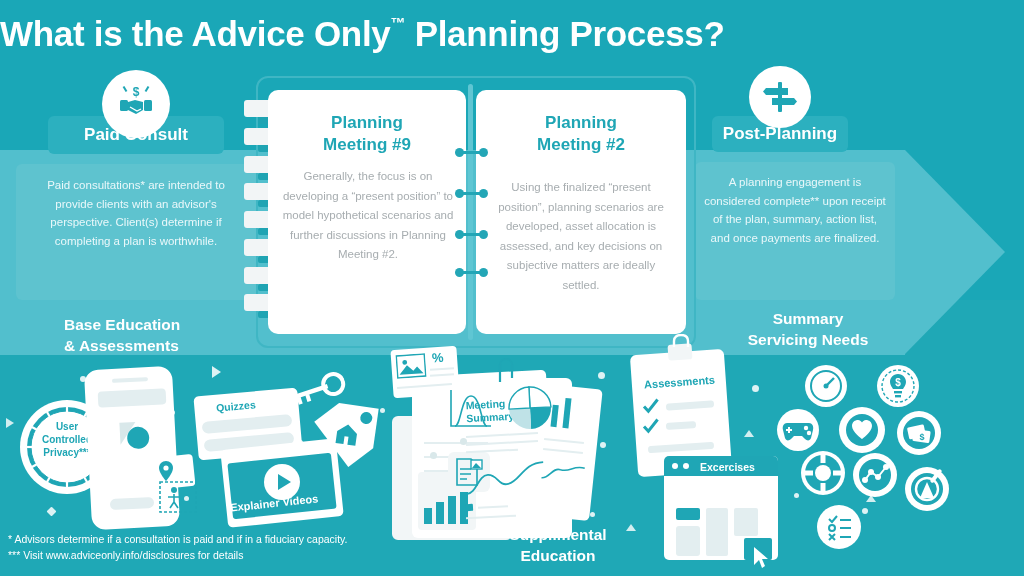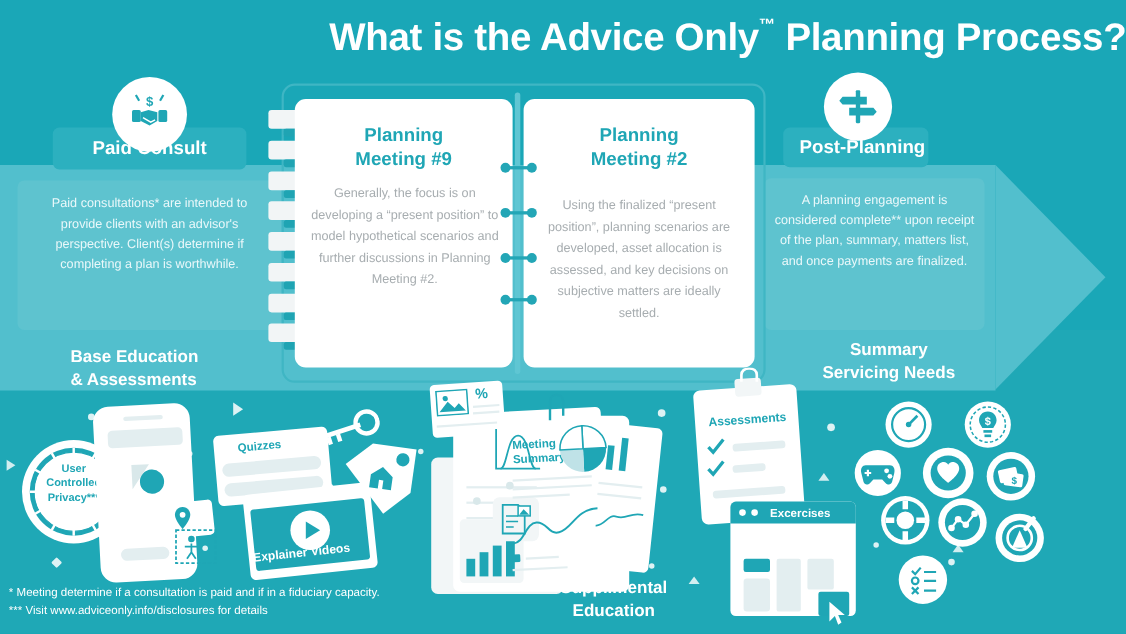--- a/index.html
+++ b/index.html
@@ -12,35 +12,35 @@
   #stage{position:absolute;left:0;top:0;width:1024px;height:576px;overflow:hidden;}
 
   
   .band-lower{position:absolute;left:0;top:300px;width:1024px;height:276px;background:#1fa8b6;}
   .arrow-rect{position:absolute;left:0;top:150px;width:905px;height:205px;background:#52bfcd;}
   .arrow-head{position:absolute;left:905px;top:150px;width:0;height:0;
     border-top:102.5px solid transparent;border-bottom:102.5px solid transparent;
     border-left:100px solid #52bfcd;}
 
   
-  .title{position:absolute;left:0;top:14px;width:1024px;text-align:right;
+  .title{position:absolute;left:0;top:14px;width:1024px;text-align:left;
     color:#ffffff;font-size:35px;font-weight:bold;letter-spacing:-0.3px;}
   .title .tm{font-size:15px;vertical-align:18px;font-weight:bold;}
 
   
   .side-card{position:absolute;background:#5ec3cf;border-radius:6px;}
   .side-card.left{left:16px;top:164px;width:240px;height:136px;}
   .side-card.right{left:695px;top:162px;width:200px;height:138px;}
 
   .badge{position:absolute;background:#2cb0bf;border-radius:6px;
     color:#fff;font-size:17px;font-weight:bold;text-align:center;
     display:flex;align-items:center;justify-content:center;
     box-shadow:0 0 0 0 rgba(0,0,0,0);}
   .badge.left{left:48px;top:116px;width:176px;height:38px;}
-  .badge.right{left:712px;top:116px;width:120px;height:36px;padding-left:12px;}
+  .badge.right{left:712px;top:116px;width:136px;height:36px;}
 
   .circ-icon{position:absolute;background:#ffffff;border-radius:50%;
     display:flex;align-items:center;justify-content:center;}
   .circ-icon.left{left:102px;top:70px;width:68px;height:68px;}
   .circ-icon.right{left:749px;top:66px;width:62px;height:62px;}
 
   .side-body{position:absolute;color:#eaf8fa;font-size:11.5px;line-height:18.5px;
     text-align:center;}
   .side-body.left{left:32px;top:176px;width:208px;}
   .side-body.right{left:702px;top:173px;width:186px;}
@@ -128,21 +128,21 @@
   </div>
   <div class="circ-icon right">
     <svg width="36" height="36" viewBox="0 0 36 36">
       <g fill="#1fa6b5">
         <rect x="16" y="3" width="4" height="30" rx="1"></rect>
         <path d="M4 9 L26 9 L26 16 L4 16 L1 12.5 Z"></path>
         <path d="M32 19 L10 19 L10 26 L32 26 L35 22.5 Z"></path>
       </g>
     </svg>
   </div>
-  <div class="side-body right">A planning engagement is considered complete** upon receipt of the plan, summary, matters list, and once payments are finalized.</div>
+  <div class="side-body right">A planning engagement is considered complete** upon receipt of the plan, summary, action list, and once payments are finalized.</div>
 
   <div class="notebook-outline"></div>
   <div class="spiral" id="spiral">
       <div class="ring" style="top: 0px;"></div>
       <div class="ring-bar" style="top: 17px;"></div>
       <div class="ring" style="top: 27.75px;"></div>
       <div class="ring-bar" style="top: 44.75px;"></div>
       <div class="ring" style="top: 55.5px;"></div>
       <div class="ring-bar" style="top: 72.5px;"></div>
       <div class="ring" style="top: 83.25px;"></div>
@@ -518,17 +518,17 @@
   </div>
 
   <div class="dot-sm" style="left:752px;top:385px;width:7px;height:7px;"></div>
   <div class="dot-sm" style="left:794px;top:493px;width:5px;height:5px;"></div>
   <div class="dot-sm" style="left:862px;top:508px;width:6px;height:6px;"></div>
   <div class="tri" style="left:744px;top:430px;border-left:5px solid transparent;border-right:5px solid transparent;border-bottom:7px solid #ffffff;opacity:.8;"></div>
   <div class="tri" style="left:866px;top:495px;border-left:5px solid transparent;border-right:5px solid transparent;border-bottom:7px solid #ffffff;opacity:.8;"></div>
   <div class="tri" style="left:626px;top:524px;border-left:5px solid transparent;border-right:5px solid transparent;border-bottom:7px solid #ffffff;opacity:.8;"></div>
 
   <div class="footnotes">
-    <div>* Meeting determine if a consultation is paid and if in a fiduciary capacity.</div>
+    <div>* Advisors determine if a consultation is paid and if in a fiduciary capacity.</div>
     <div>*** Visit www.adviceonly.info/disclosures for details</div>
   </div>
 
 </div>
 
 </body></html>

